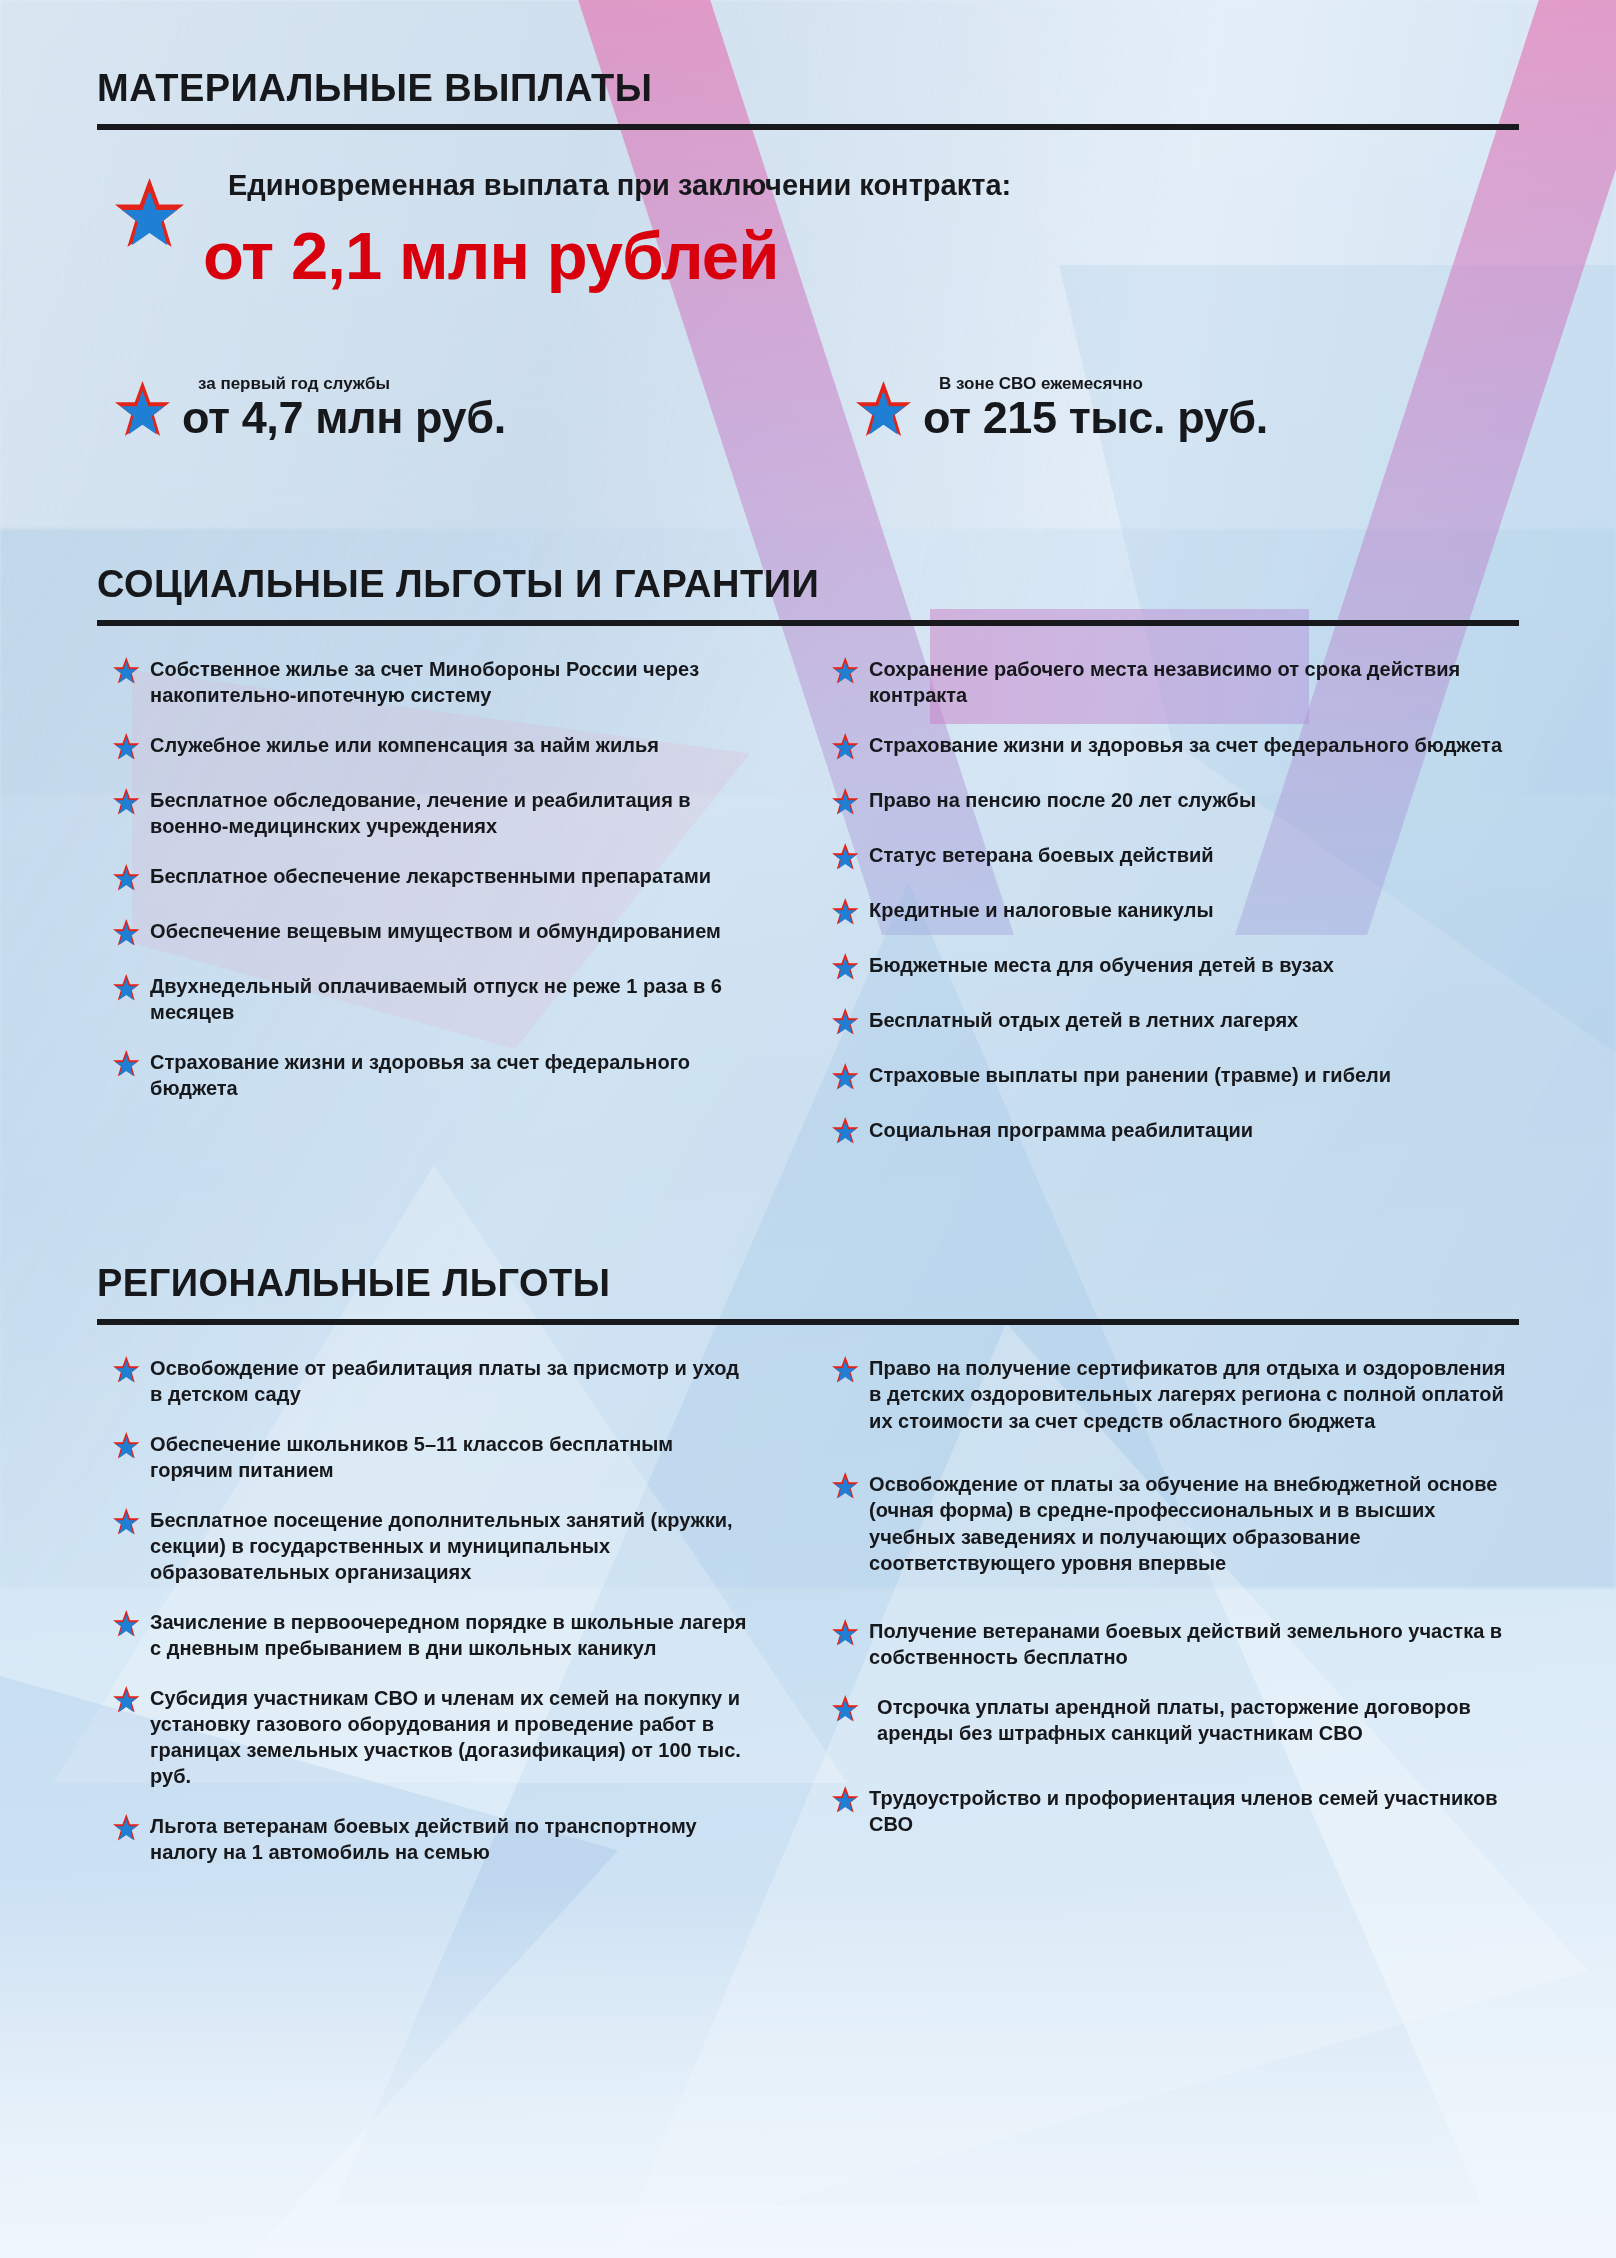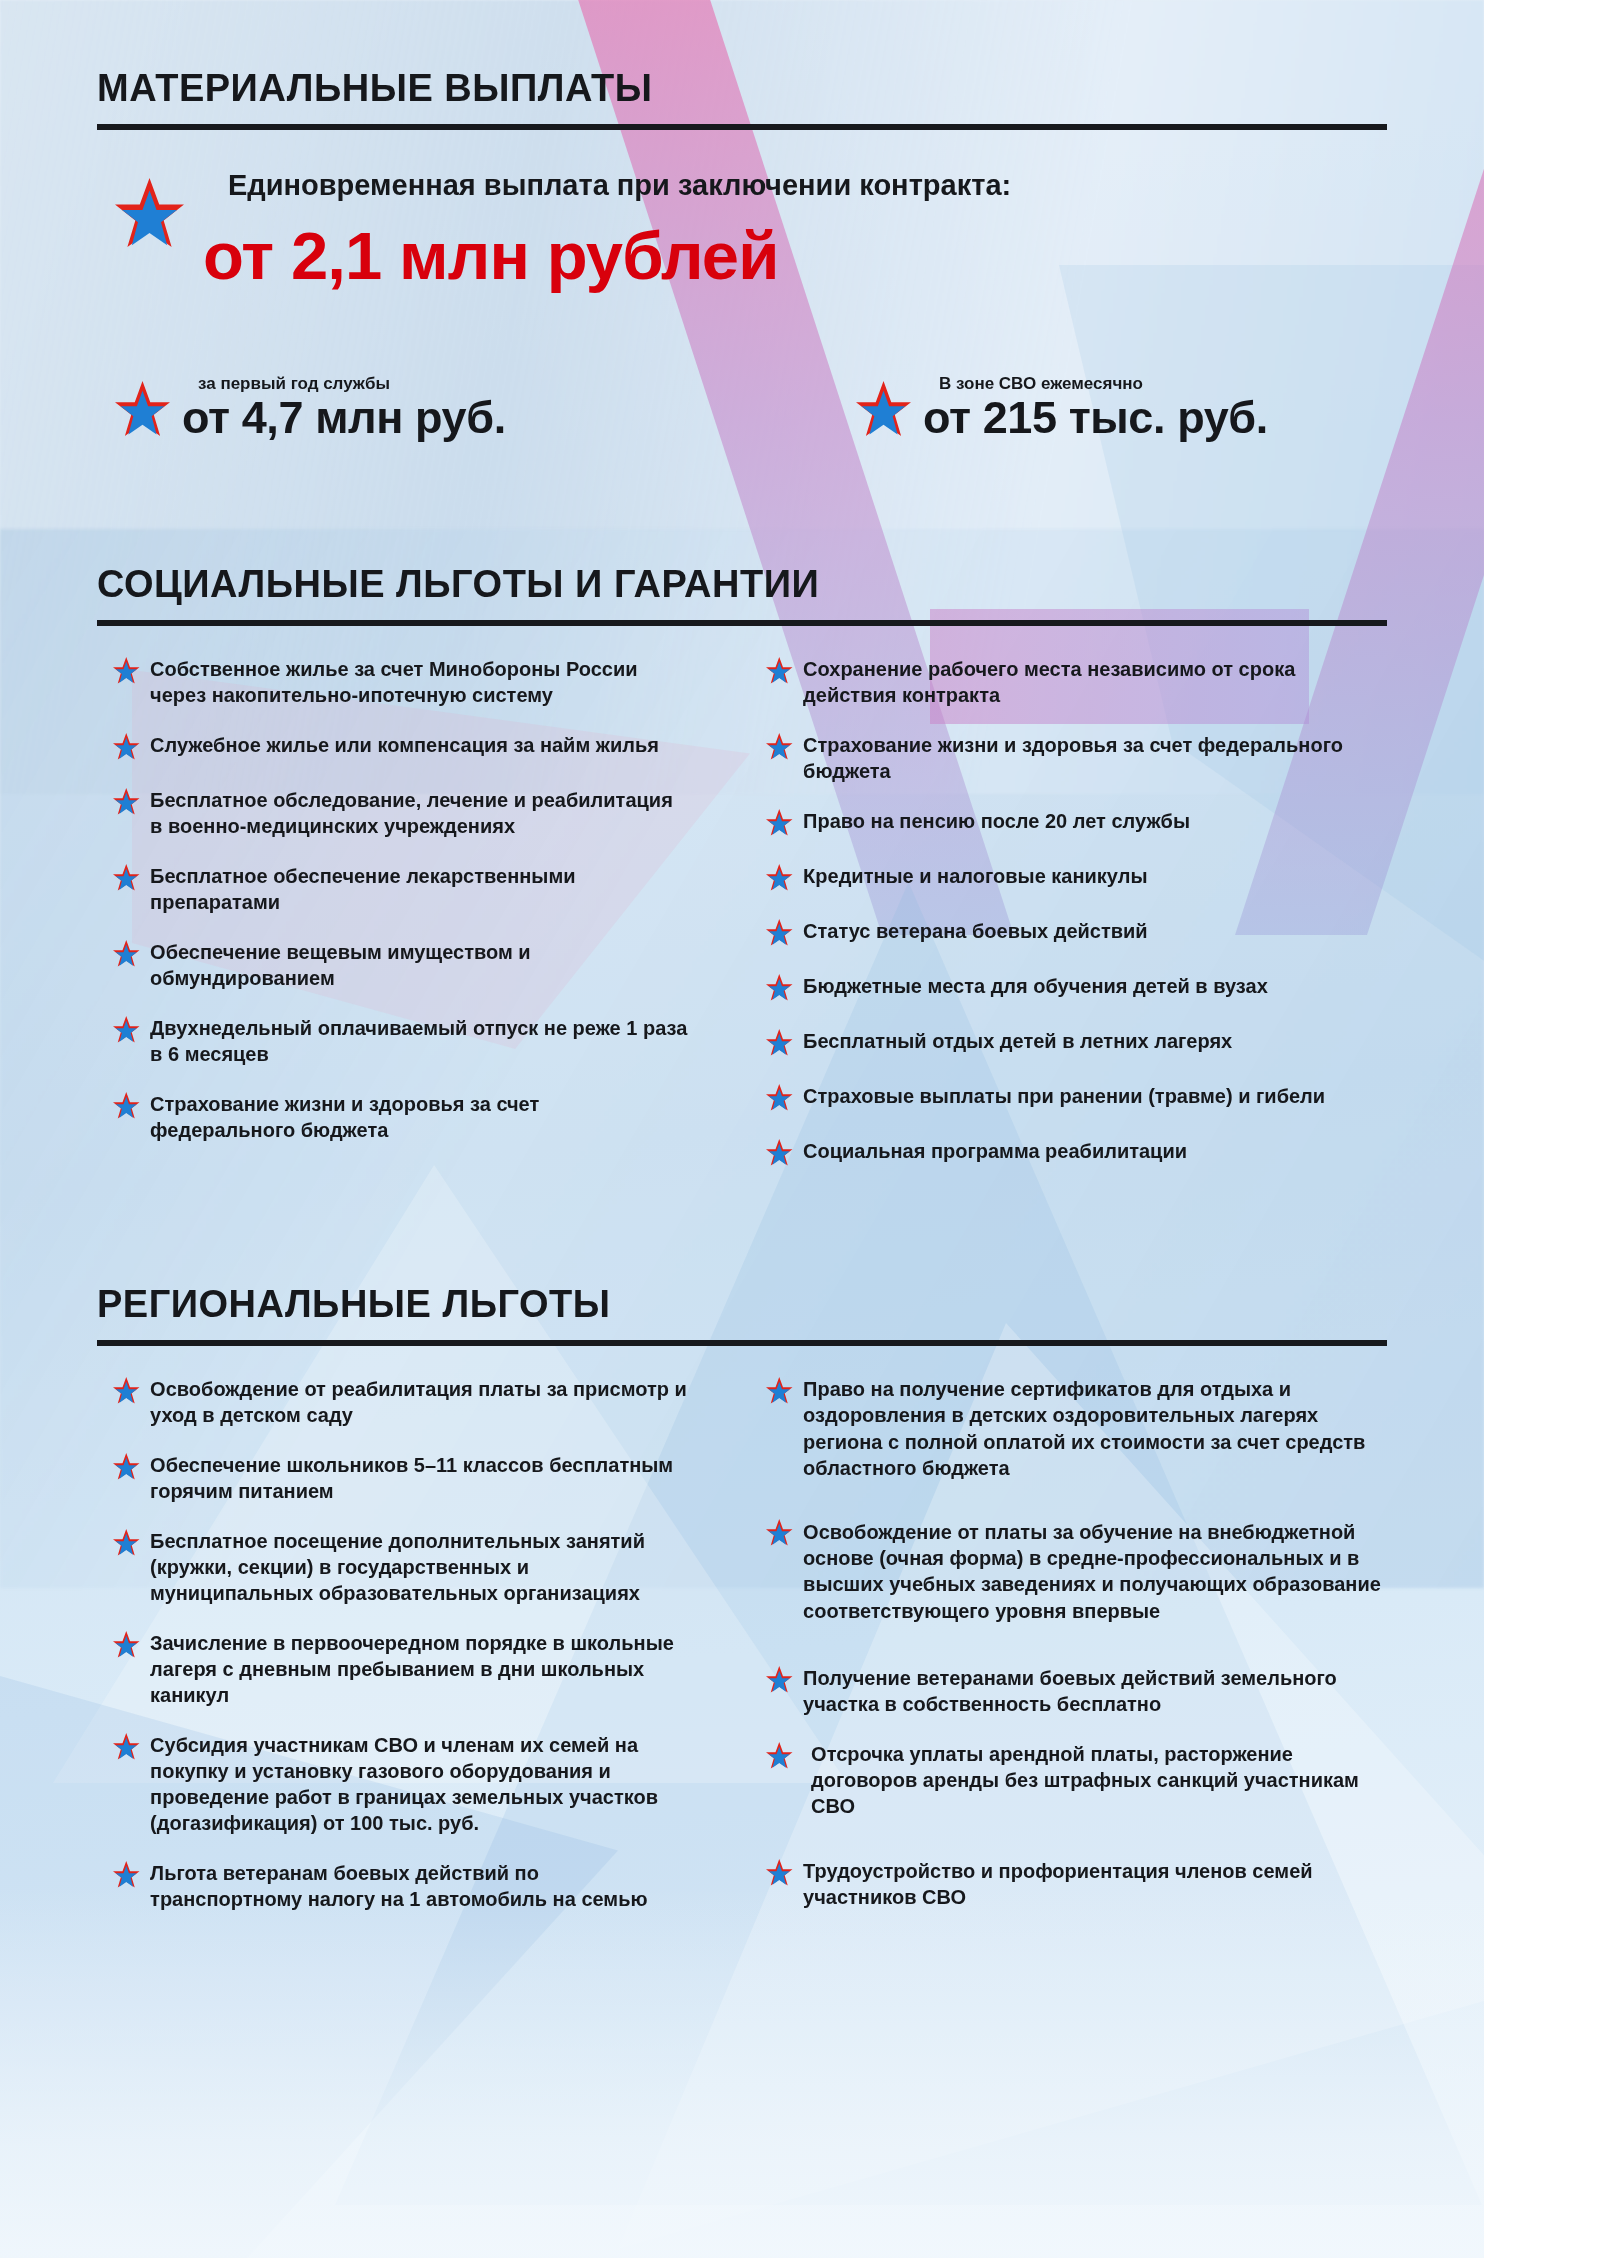--- a/index.html
+++ b/index.html
@@ -5,21 +5,21 @@
   html, body {
     margin: 0;
     padding: 0;
     background: #ffffff;
   }
   body {
     font-family: "Liberation Sans", sans-serif;
   }
   .poster {
     position: relative;
-    width: 1484px;
+    width: 1616px;
     height: 2258px;
     overflow: hidden;
     background: #7dd3fc;
   }
 
   
   .bg {
     position: absolute;
     inset: 0;
     overflow: hidden;
@@ -379,30 +379,30 @@
             </span>
             <span class="txt">Право на пенсию после 20 лет службы</span>
           </div>
           <div class="item">
             <span class="star">
               <svg width="26.5" height="30" viewBox="0 0 78 88">
                 <path d="M39 0 L50 30 L78 30 L55 48 L64 78 L39 60 L14 78 L23 48 L0 30 L28 30 Z" fill="#e2231a"></path>
                 <path d="M39 14 L47 36 L70 36 L52 50 L59 76 L39 62 L19 76 L26 50 L8 36 L31 36 Z" fill="#1f7fd4"></path>
               </svg>
             </span>
+            <span class="txt">Статус ветерана боевых действий</span>
+          </div>
+          <div class="item">
+            <span class="star">
+              <svg width="26.5" height="30" viewBox="0 0 78 88">
+                <path d="M39 0 L50 30 L78 30 L55 48 L64 78 L39 60 L14 78 L23 48 L0 30 L28 30 Z" fill="#e2231a"></path>
+                <path d="M39 14 L47 36 L70 36 L52 50 L59 76 L39 62 L19 76 L26 50 L8 36 L31 36 Z" fill="#1f7fd4"></path>
+              </svg>
+            </span>
             <span class="txt">Кредитные и налоговые каникулы</span>
-          </div>
-          <div class="item">
-            <span class="star">
-              <svg width="26.5" height="30" viewBox="0 0 78 88">
-                <path d="M39 0 L50 30 L78 30 L55 48 L64 78 L39 60 L14 78 L23 48 L0 30 L28 30 Z" fill="#e2231a"></path>
-                <path d="M39 14 L47 36 L70 36 L52 50 L59 76 L39 62 L19 76 L26 50 L8 36 L31 36 Z" fill="#1f7fd4"></path>
-              </svg>
-            </span>
-            <span class="txt">Статус ветерана боевых действий</span>
           </div>
           <div class="item">
             <span class="star">
               <svg width="26.5" height="30" viewBox="0 0 78 88">
                 <path d="M39 0 L50 30 L78 30 L55 48 L64 78 L39 60 L14 78 L23 48 L0 30 L28 30 Z" fill="#e2231a"></path>
                 <path d="M39 14 L47 36 L70 36 L52 50 L59 76 L39 62 L19 76 L26 50 L8 36 L31 36 Z" fill="#1f7fd4"></path>
               </svg>
             </span>
             <span class="txt">Бюджетные места для обучения детей в вузах</span>
           </div>

